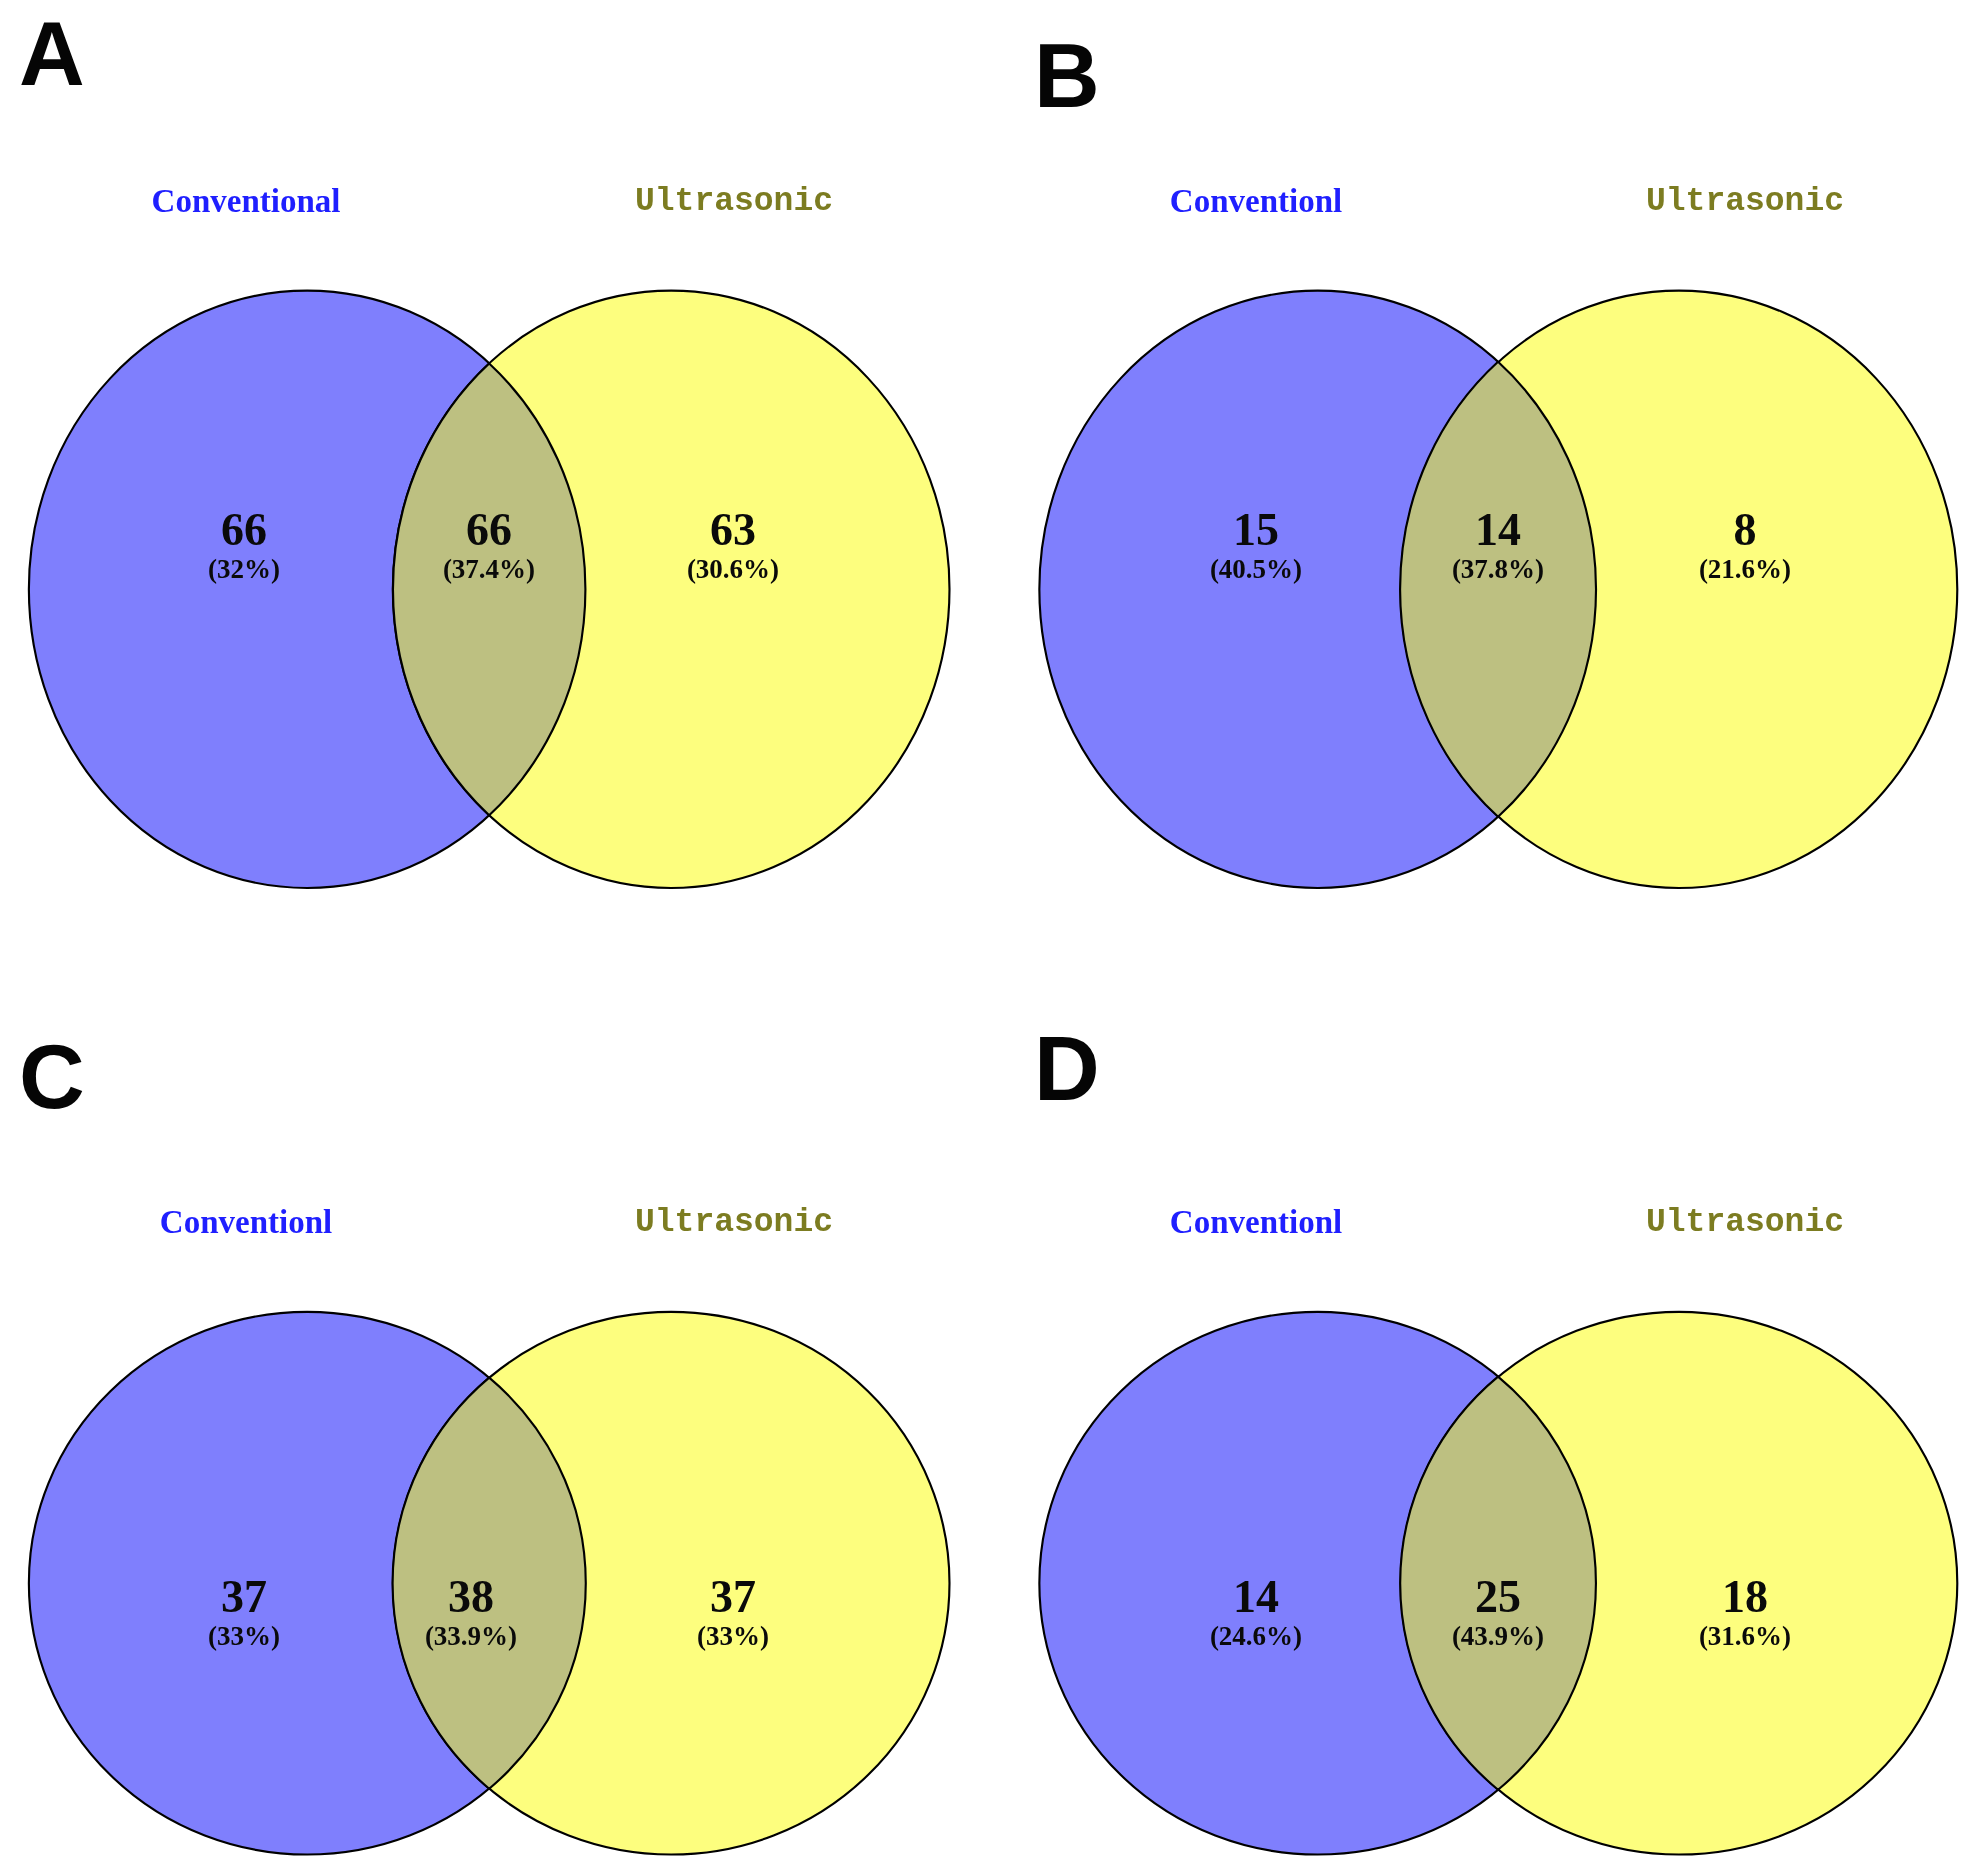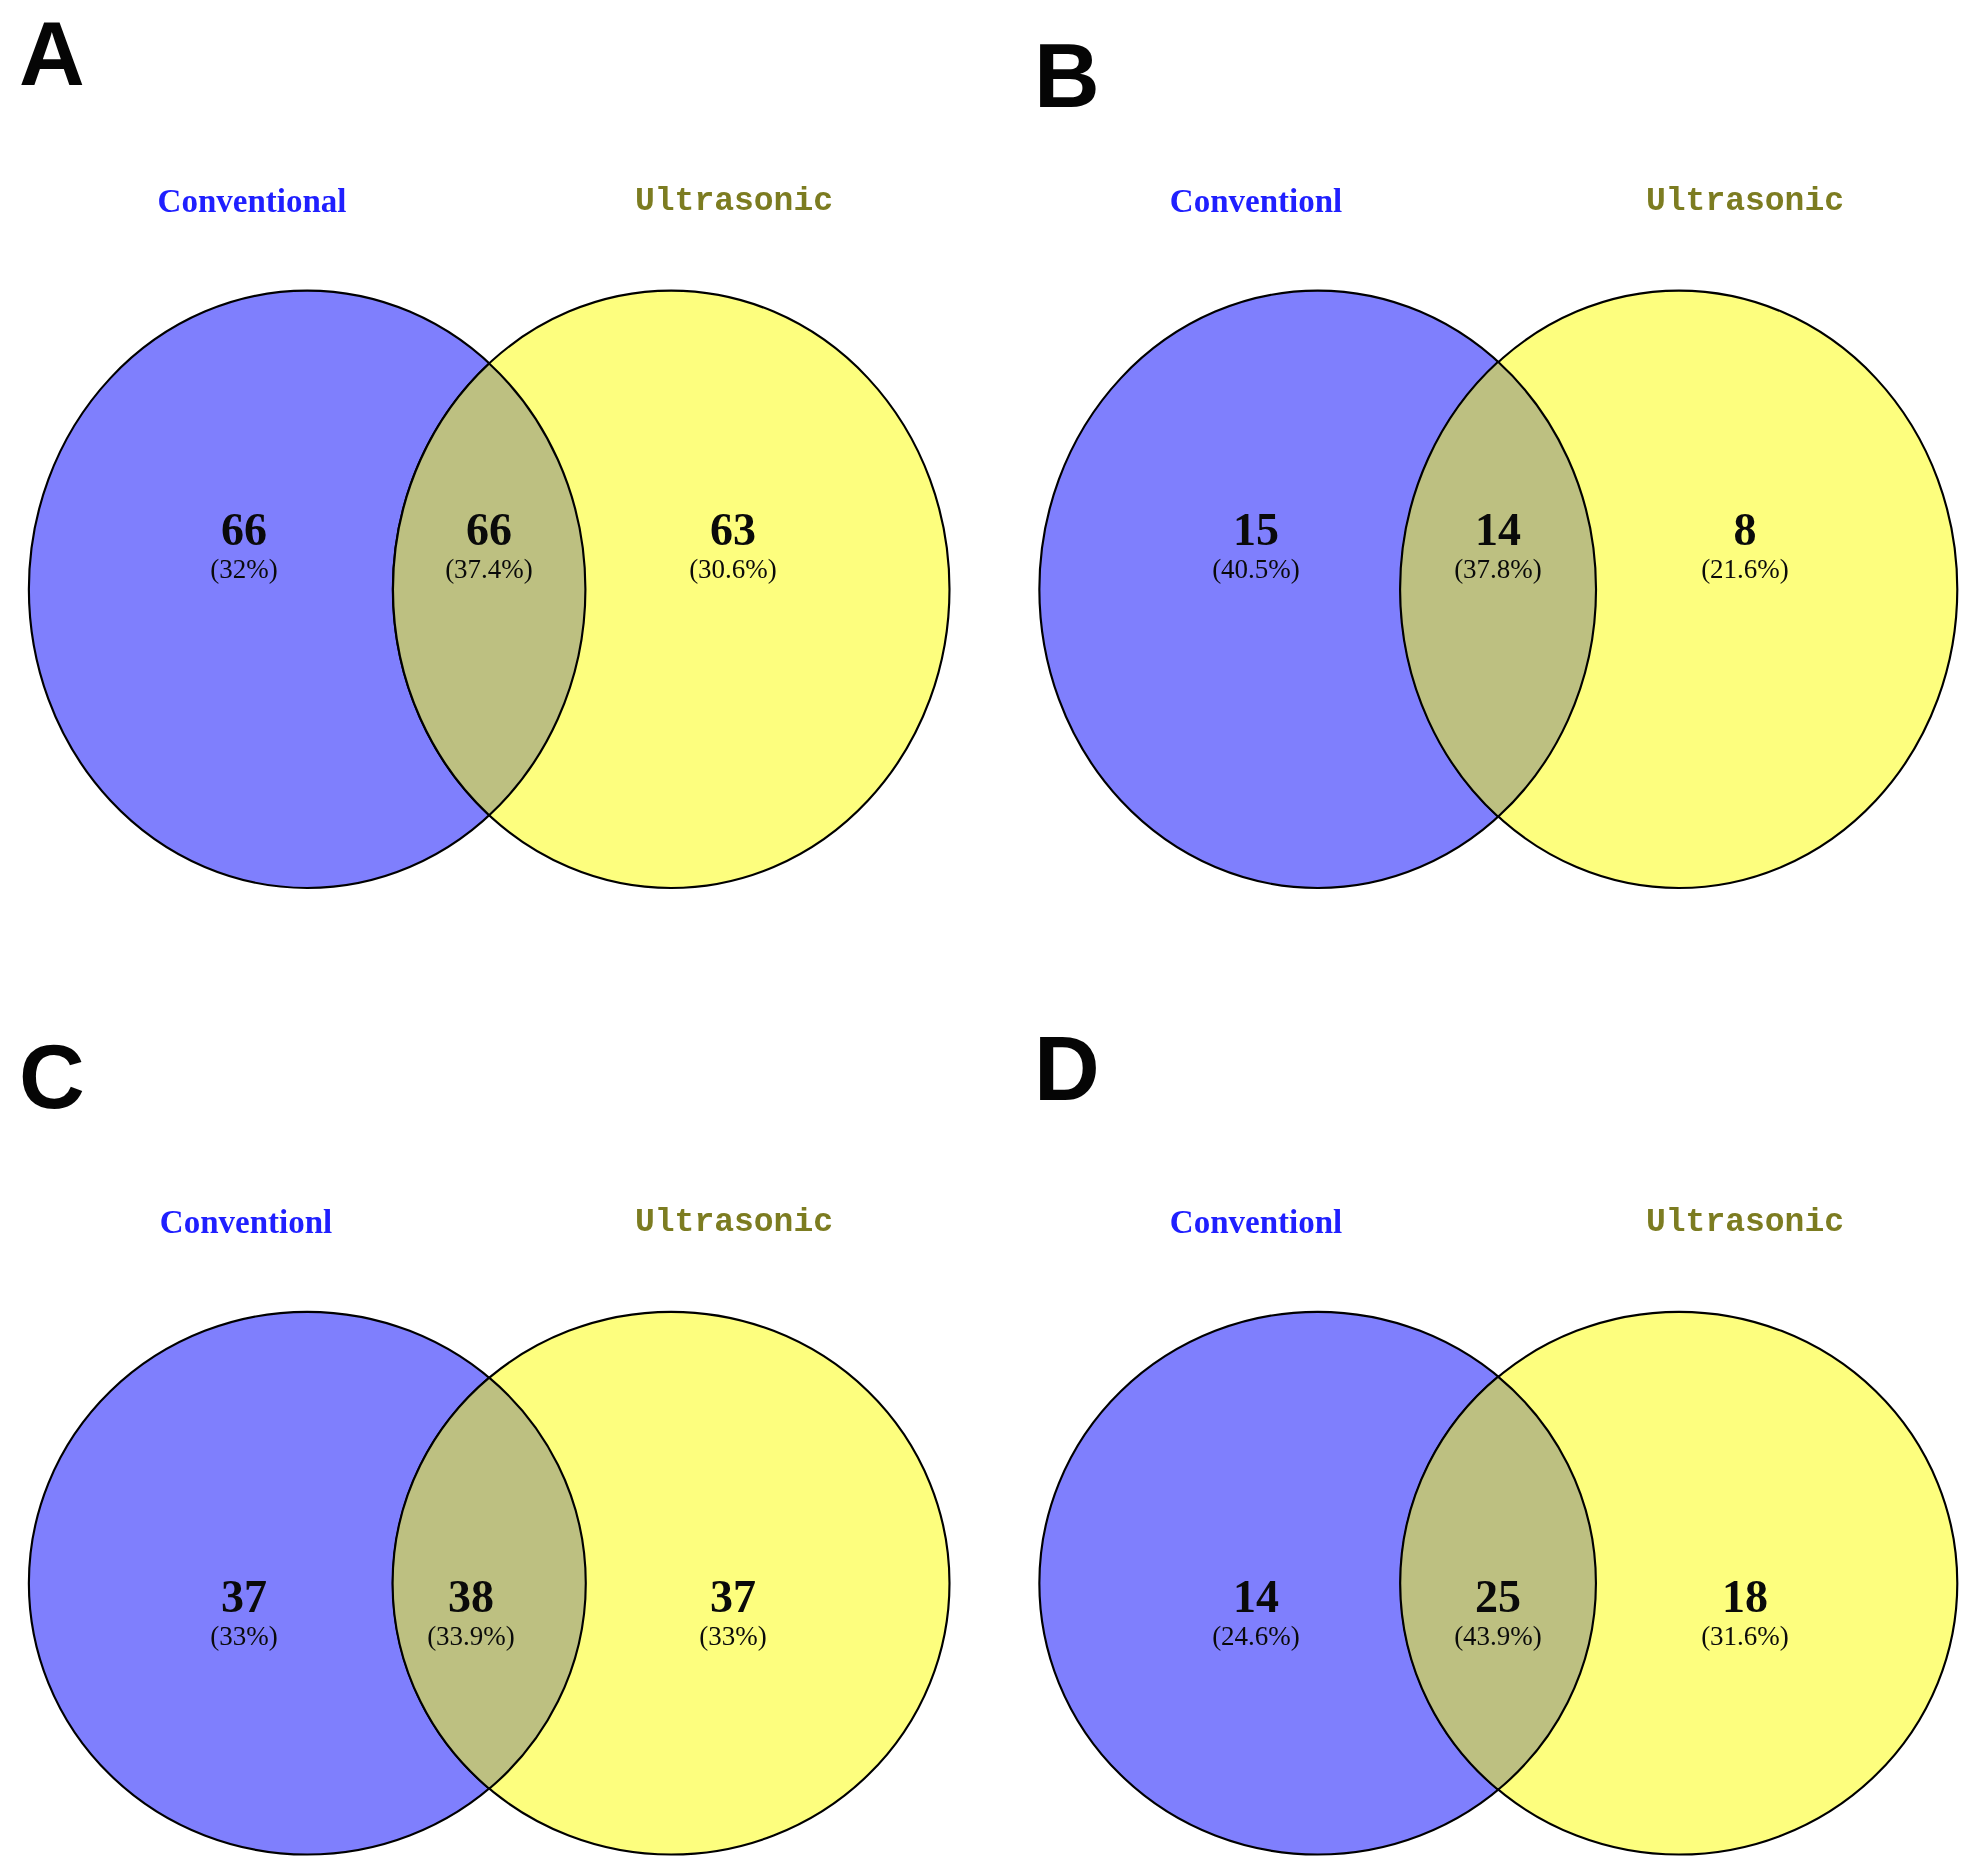--- a/index.html
+++ b/index.html
@@ -36,30 +36,30 @@
     z-index:3;
     color:#0a0a0a;
   }
   .count{
     font-size:46px;
     font-weight:bold;
     line-height:1.0;
   }
   .pct{
     font-size:27px;
-    font-weight:normal;
+    font-weight:bold;
     line-height:1.25;
   }
 </style>
 </head>
 <body>
 
 <section class="panel" style="left:0;top:0">
   <div class="letter" style="left:19px;top:8px">A</div>
-  <div class="set-label conv" style="left:252px;top:201px">Conventional</div>
+  <div class="set-label conv" style="left:246px;top:201px">Conventional</div>
   <div class="set-label ultra" style="left:734px;top:201px">Ultrasonic</div>
   <svg class="venn" viewBox="0 0 1844 1745">
     <ellipse class="el-left" cx="573" cy="1101" rx="520" ry="558"></ellipse>
     <ellipse class="el-right" cx="1253" cy="1101" rx="520" ry="558"></ellipse>
     <path class="el-lens" d="M 913 679 A 520 558 0 0 1 913 1523 A 520 558 0 0 1 913 679 Z"></path>
   </svg>
   <div class="region" style="left:244px;top:547px">
     <div class="count">66</div>
     <div class="pct">(32%)</div>
   </div>

